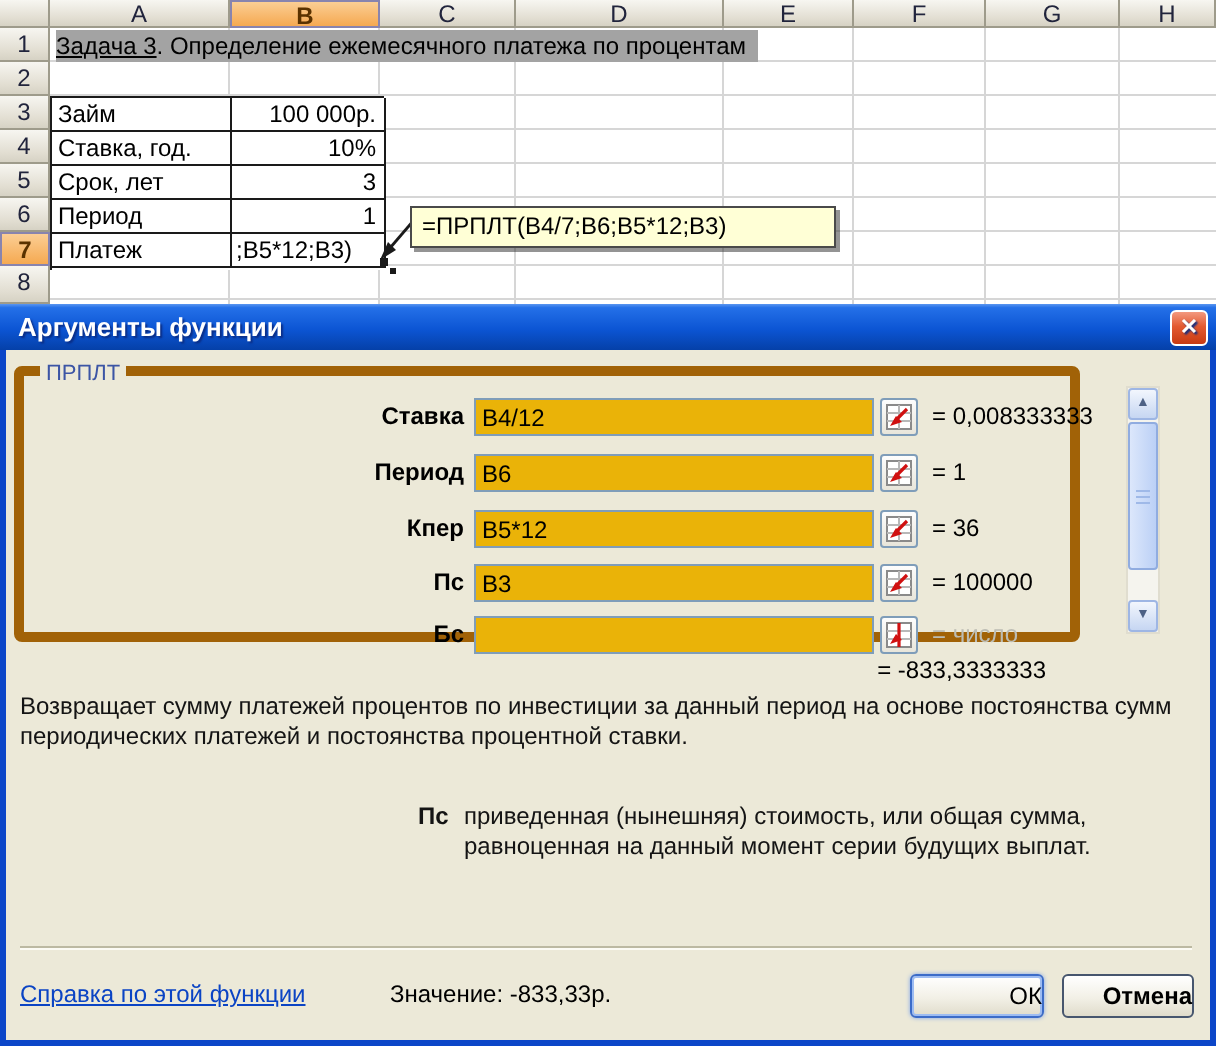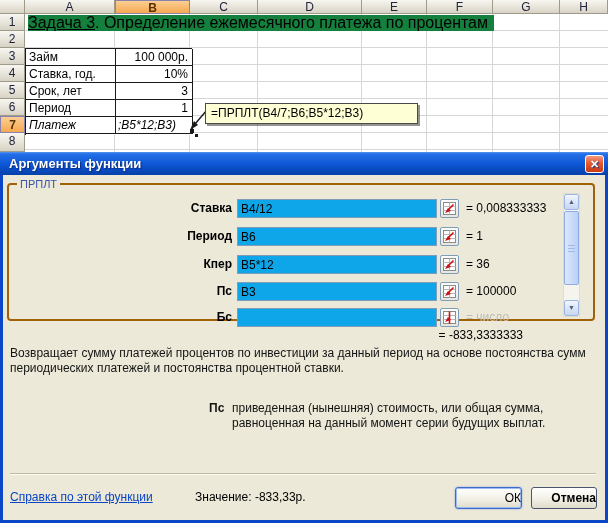--- a/index.html
+++ b/index.html
@@ -18,30 +18,30 @@
   .gridlines { position:absolute; left:25px; top:14px; width:583px; height:138px;
     background-image:
       linear-gradient(#D6D6D6,#D6D6D6),linear-gradient(#D6D6D6,#D6D6D6),
       linear-gradient(#D6D6D6,#D6D6D6),linear-gradient(#D6D6D6,#D6D6D6),
       linear-gradient(#D6D6D6,#D6D6D6),linear-gradient(#D6D6D6,#D6D6D6),
       linear-gradient(#D6D6D6,#D6D6D6),
       repeating-linear-gradient(to bottom, transparent 0 16px, #D6D6D6 16px 17px);
     background-repeat:no-repeat,no-repeat,no-repeat,no-repeat,no-repeat,no-repeat,no-repeat,repeat;
     background-position:89px 0,164px 0,232px 0,336px 0,401px 0,467px 0,534px 0,0 0;
     background-size:1px 100%,1px 100%,1px 100%,1px 100%,1px 100%,1px 100%,1px 100%,auto; }
-  .titlecell { position:absolute; left:28px; top:15px; height:16px; font-size:16px; color:#000;
-               white-space:nowrap; line-height:16px; background:#15803d; padding-right:6px; }
+  .titlecell { position:absolute; left:28px; top:15px; height:16px; font-size:12px; color:#000;
+               white-space:nowrap; line-height:16px; background:#a3a3a3; padding-right:6px; }
   .titlecell .u { text-decoration:underline; }
   .range { position:absolute; left:25px; top:48px; width:167px; height:87px;
            border-top:1px solid #1a1a1a; border-left:1px solid #1a1a1a; background:#fff; }
   .rc { position:absolute; border-right:1px solid #1a1a1a; border-bottom:1px solid #1a1a1a;
         font-size:12px; line-height:16px; height:17px; color:#000; overflow:hidden; white-space:nowrap; }
   .rc.a { left:0; width:90px; padding-left:3px; }
   .rc.b { left:90px; width:77px; text-align:right; padding-right:4px; }
-  .rc.b.edit { text-align:left; padding-left:2px;font-style:italic; }
+  .rc.b.edit { text-align:left; padding-left:2px; }
   .fill-handle { position:absolute; left:190px; top:129px; width:4px; height:4px; background:#1a1a1a; }
   .fill-handle2 { position:absolute; left:195px; top:134px; width:3px; height:3px; background:#1a1a1a; }
   .tip { position:absolute; left:205px; top:103px; width:213px; height:21px; background:#FFFFD6;
          border:1px solid #4a4a4a; box-shadow:2px 2px 0 rgba(60,60,60,.55);
          font-size:12px; line-height:19px; padding-left:5px; color:#000; white-space:nowrap; }
   .tiparrow { position:absolute; left:183px; top:98px; }
 
   
   .dialog { position:absolute; left:0; top:152px; width:608px; height:371px;
             border-left:3px solid #0C46C8; border-right:3px solid #0C46C8; border-bottom:3px solid #0C46C8;
@@ -49,30 +49,30 @@
   .titlebar { position:absolute; left:-3px; top:0; width:608px; height:23px;
               background:linear-gradient(#5A96F0 0%, #2470E8 8%, #0C55D4 55%, #0540A8 100%);
               color:#fff; font-size:13px; font-weight:bold; line-height:23px; padding-left:9px;
               text-shadow:1px 1px 1px #0A2D86; }
   .closebtn { position:absolute; right:4px; top:3px; width:19px; height:18px; border-radius:3px;
               background:linear-gradient(#F3997F,#E35A31 45%,#C83A12);
               border:1px solid #FFFFFF; color:#fff; font-size:11px; font-weight:bold;
               text-align:center; line-height:16px; cursor:pointer; }
   .dbody { position:absolute; left:0; top:23px; width:602px; height:345px; }
 
-  .groupbox { position:absolute; left:4px; top:8px; width:588px; height:138px;
-              border:2px solid #a16207; border-radius:4px; }
+  .groupbox { position:absolute; left:4px; top:8px; width:533px; height:138px;
+              border:5px solid #a16207; border-radius:4px; }
   .grouplabel { position:absolute; left:8px; top:-7px; background:#ECE9D8; padding:0 3px;
                 font-size:11px; color:#3C55A5; line-height:13px; }
 
   .frow { position:absolute; height:19px; }
   .flabel { position:absolute; left:0; width:229px; text-align:right; font-size:12px; font-weight:bold;
             color:#000; line-height:19px; }
   .finput { position:absolute; left:234px; top:0; width:200px; height:19px; border:1px solid #7F9DB9;
-            background:#0ea5e9; font-family:"Liberation Sans",sans-serif; font-size:12px; padding:1px 3px; color:#000; }
+            background:#eab308; font-family:"Liberation Sans",sans-serif; font-size:12px; padding:1px 3px; color:#000; }
   .rangebtn { position:absolute; left:437px; top:0; width:19px; height:19px; border:1px solid #7F9DB9;
               border-radius:2px; background:linear-gradient(#FDFDFD,#E8E5DA); cursor:pointer;
               display:flex; align-items:center; justify-content:center; }
   .fresult { position:absolute; left:463px; top:0; font-size:12px; color:#000; line-height:19px; white-space:nowrap; }
   .fresult.muted { color:#BDBDB4; }
 
   .vscroll { position:absolute; left:560px; top:18px; width:17px; height:124px;
              background:#F5F4EE; border:1px solid #E0DDCF; }
   .sbbtn { position:absolute; left:0; width:15px; height:16px; border:1px solid #9EB6E4; border-radius:2px;
            background:linear-gradient(#F2F6FD,#C6D6F2); color:#4D6185; font-size:7px; text-align:center;
@@ -129,21 +129,21 @@
 
     <div class="range">
       <div class="rc a" style="top:0;">Займ</div>
       <div class="rc b" style="top:0;">100 000р.</div>
       <div class="rc a" style="top:17px;">Ставка, год.</div>
       <div class="rc b" style="top:17px;">10%</div>
       <div class="rc a" style="top:34px;">Срок, лет</div>
       <div class="rc b" style="top:34px;">3</div>
       <div class="rc a" style="top:51px;">Период</div>
       <div class="rc b" style="top:51px;">1</div>
-      <div class="rc a" style="top:68px;font-style:italic;">Платеж</div>
+      <div class="rc a" style="top:68px;">Платеж</div>
       <div class="rc b edit" style="top:68px;">;B5*12;B3)</div>
     </div>
     <div class="fill-handle"></div>
     <div class="fill-handle2"></div>
 
     <svg class="tiparrow" width="34" height="38">
       <line x1="24" y1="12" x2="12" y2="26" stroke="#1a1a1a" stroke-width="1.4"></line>
       <polygon points="7,32 15,27 11,23" fill="#1a1a1a"></polygon>
     </svg>
     <div class="tip">=ПРПЛТ(B4/7;B6;B5*12;B3)</div>

